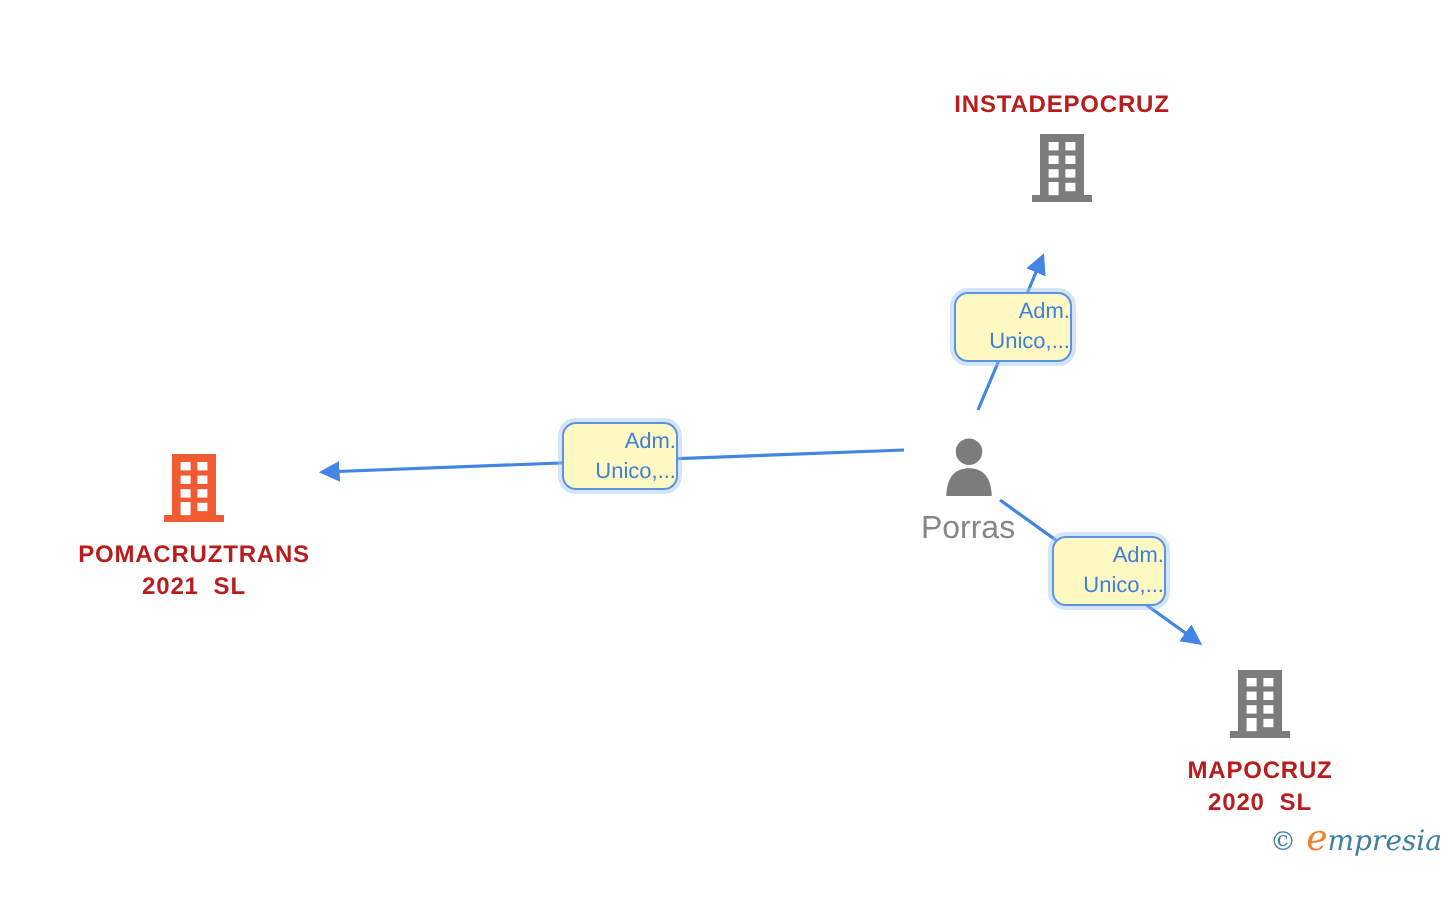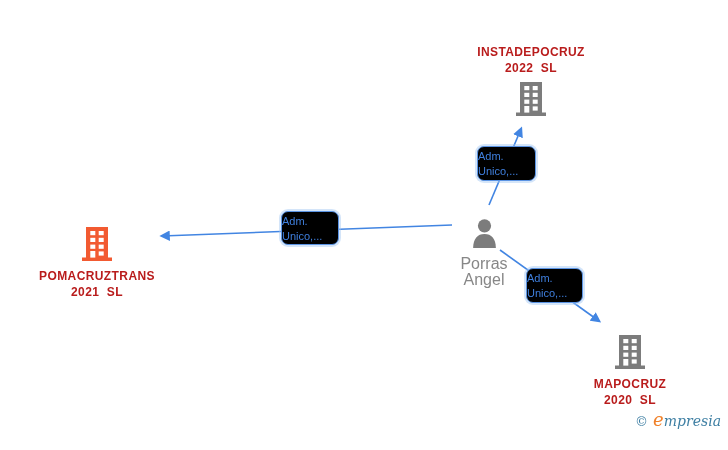--- a/index.html
+++ b/index.html
@@ -17,26 +17,26 @@
   .person-label{
     font-size:16px;font-weight:normal;color:#878787;
     line-height:15.5px;white-space:pre;
   }
   .icon-building{width:32px;height:34px;display:inline-block;}
   .icon-person{width:31px;height:31px;display:inline-block;}
   .c-gray{color:#7c7c7c;}
   .c-orange{color:#f25a31;}
   .edge-label{
     position:absolute;box-sizing:border-box;
-    background:#000000;
+    background:#fef9c3;
     border:1.6px solid #5b94e4;
     border-radius:7px;
     box-shadow:0 0 0 2px rgba(160,198,242,0.45);
     color:#3f7fdd;font-size:11px;line-height:14.5px;
-    text-align:left;padding-top:2px;
+    text-align:right;padding-top:2px;
     cursor:pointer;
   }
   #footer-logo{
     position:absolute;right:7px;bottom:20px;
     font-family:"DejaVu Serif", serif;font-style:italic;
     white-space:nowrap;
   }
   #footer-logo .copy{color:#3e7fa3;font-size:13px;font-style:normal;}
   #footer-logo .brand-e{color:#f0812a;font-size:18px;}
   #footer-logo .brand-rest{color:#3e7fa3;font-size:14px;}
@@ -71,21 +71,20 @@
       <path d="M0,0 L10,5 L0,10 Z" fill="#4285e2"></path>
     </marker>
   </defs>
   <line x1="489" y1="205" x2="521" y2="129" stroke="#4285e2" stroke-width="1.6" marker-end="url(#arrowhead)"></line>
   <line x1="452" y1="225" x2="162" y2="236" stroke="#4285e2" stroke-width="1.6" marker-end="url(#arrowhead)"></line>
   <line x1="500" y1="250" x2="599" y2="321" stroke="#4285e2" stroke-width="1.6" marker-end="url(#arrowhead)"></line>
 </svg>
 
 <div class="node" style="left:431px;top:45px;width:200px;">
   <div class="node-label">INSTADEPOCRUZ</div>
-  <div class="node-label">2022  SL</div>
   <svg class="icon-building c-gray" style="margin-top:6px;">
       <use href="#sym-building"></use>
     </svg>
 </div>
 
 <div class="node" style="left:-3px;top:227px;width:200px;">
   <svg class="icon-building c-orange">
       <use href="#sym-building"></use>
     </svg>
   <div class="node-label" style="margin-top:4px;">POMACRUZTRANS</div>
@@ -98,21 +97,20 @@
     </svg>
   <div class="node-label" style="margin-top:4px;">MAPOCRUZ</div>
   <div class="node-label">2020  SL</div>
 </div>
 
 <div class="node" style="left:384px;top:218px;width:200px;">
   <svg class="icon-person c-gray">
       <use href="#sym-person"></use>
     </svg>
   <div class="person-label" style="margin-top:3px;">Porras</div>
-  <div class="person-label">Angel</div>
 </div>
 
 <div class="edge-label" style="left:477px;top:146px;width:59px;height:35px;">
   <div>Adm.</div>
   <div>Unico,...</div>
 </div>
 
 <div class="edge-label" style="left:281px;top:211px;width:58px;height:34px;">
   <div>Adm.</div>
   <div>Unico,...</div>

